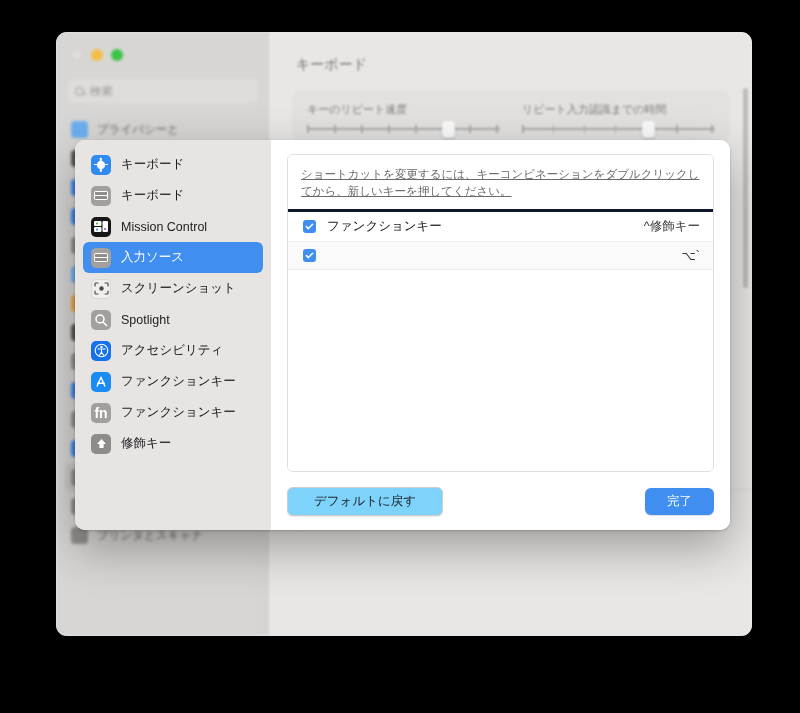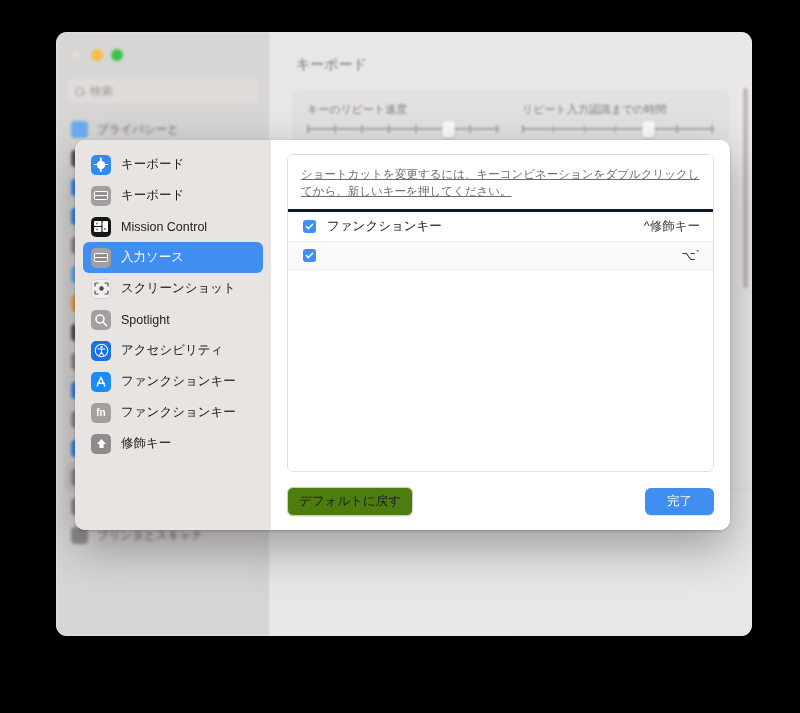--- a/index.html
+++ b/index.html
@@ -193,21 +193,21 @@
     background: #fff; display: grid;
     grid-template-columns: repeat(4,1fr); grid-template-rows: repeat(2,1fr);
     gap: .8px; padding: 1.3px;
   }
   .kbd-box i { background: #8e8c8a; border-radius: .5px; }
   .p-ic.shot { background: #f1efed; border: .5px solid #d9d7d5; color: #4b4947; }
   .p-ic.serv { background: #a2a09e; }
   .p-ic.spot { background: #a2a09e; }
   .p-ic.access { background: #1572e8; }
   .p-ic.appstore { background: #1b8cf5; }
-  .p-ic.fn { background: #a2a09e; font-size: 10px; font-weight: 600; }
+  .p-ic.fn { background: #a2a09e; font-size: 14px; font-weight: 600; }
   .p-ic.mod { background: #8e8c8a; }
 
   
   #pop-main {
     flex: 1; height: 100%;
     background: #fff;
     display: flex; flex-direction: column;
     padding: 14px 16px 0 16px;
   }
   #sc-card {
@@ -244,23 +244,23 @@
     height: 58px; flex: none;
     display: flex; align-items: center;
     padding: 0 0 0 0;
   }
   .btn {
     border: none; border-radius: 6px;
     font-family: inherit; font-size: 12.5px;
     cursor: default;
   }
   #btn-default {
-    background: #4d7c0f; color: #1c1c1e;
+    background: #7dd3fc; color: #1c1c1e;
     border: .5px solid #cfcdcb;
-    padding: 5px 11px;
+    padding: 5px 26px;
     box-shadow: 0 .5px 1px rgba(0,0,0,.09);
   }
   #btn-done {
     background: #3f8ef0; color: #fff;
     padding: 5px 22px; margin-left: auto;
     box-shadow: 0 .5px 1px rgba(0,0,0,.14);
   }
 </style>
 </head>
 <body>

